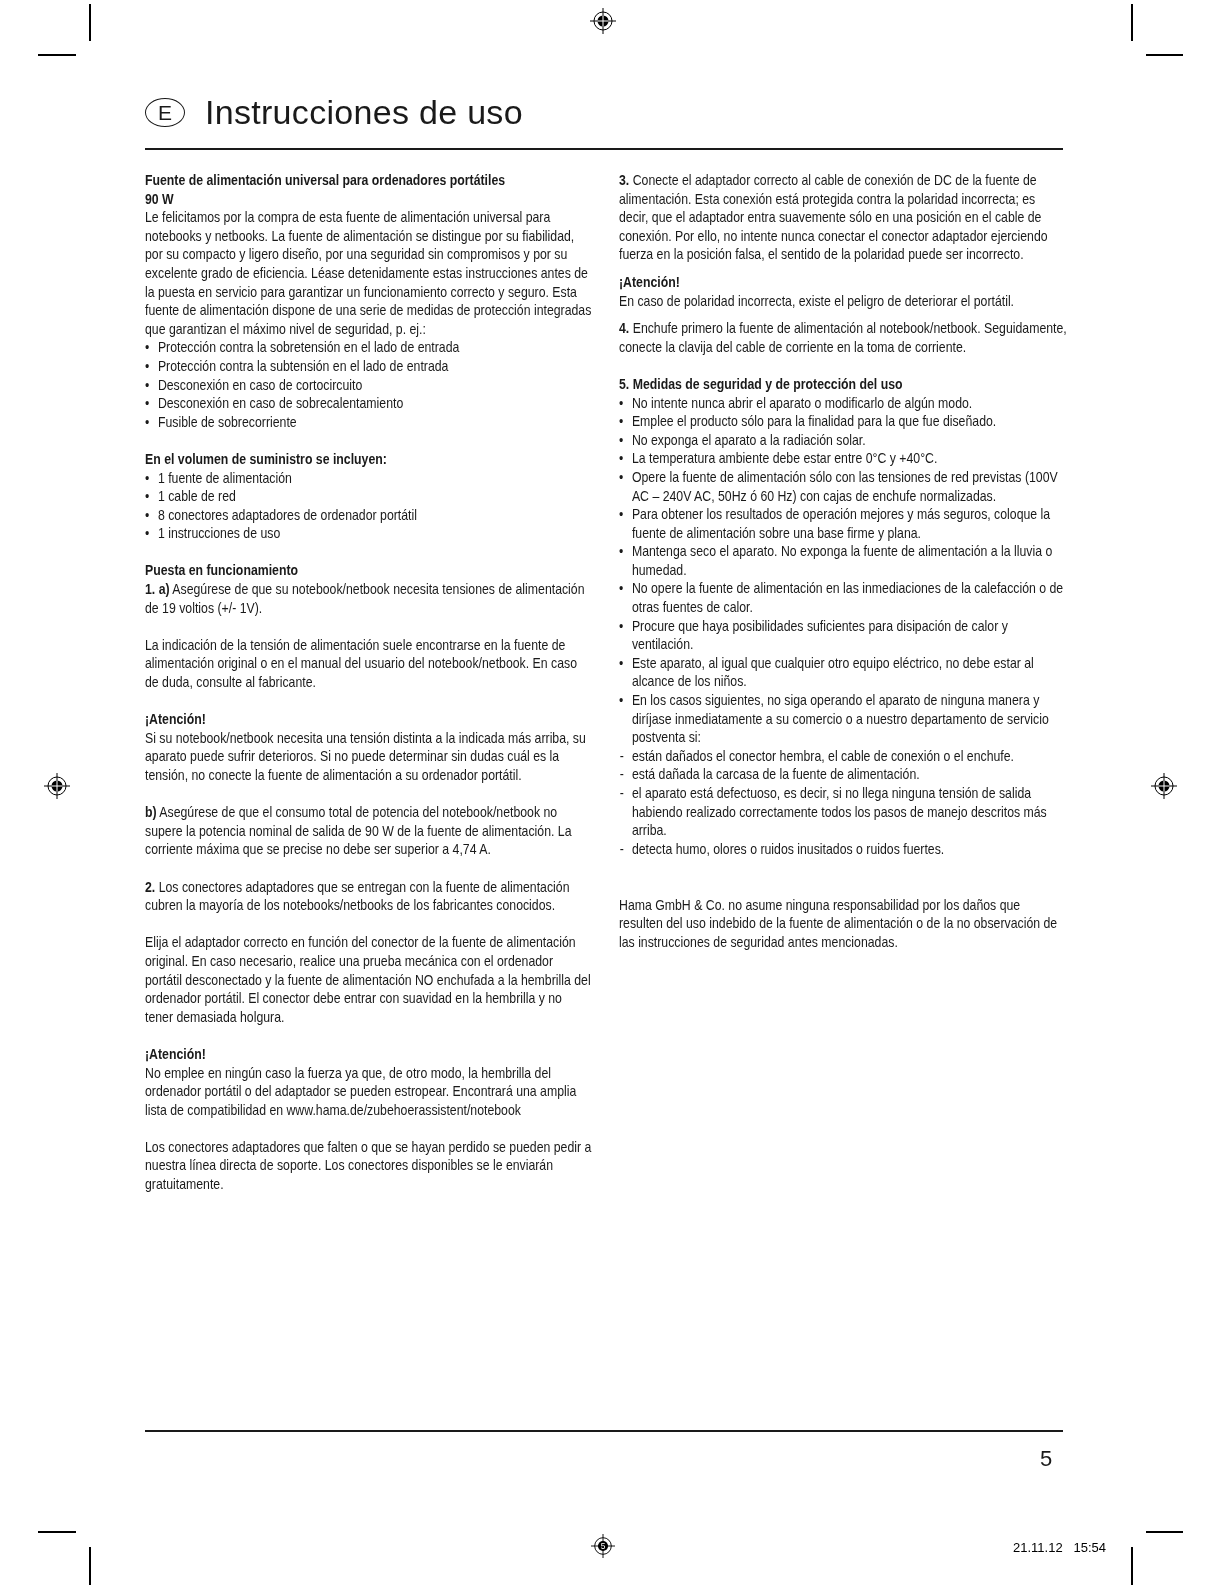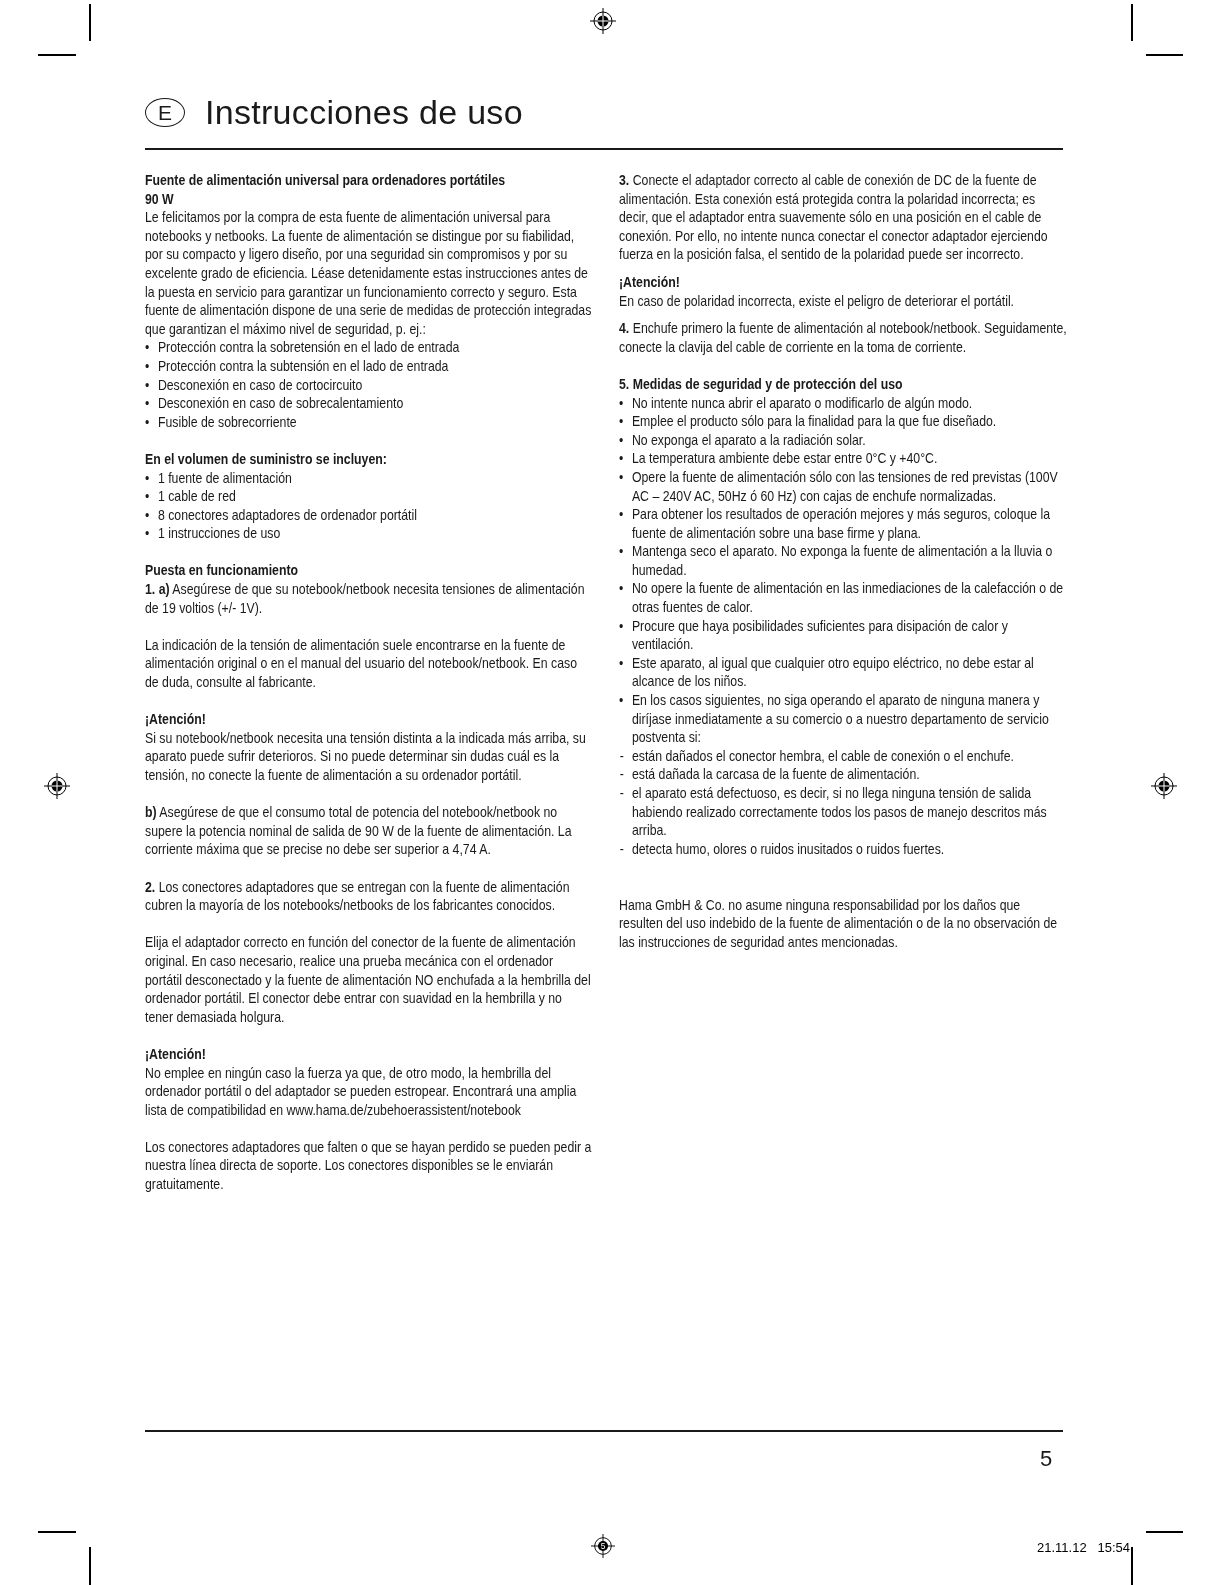--- a/index.html
+++ b/index.html
@@ -22,21 +22,21 @@
   .b { font-weight: bold; }
   ul.bul { list-style: none; margin: 0; padding: 0; }
   ul.bul li { position: relative; padding-left: 15px; }
   ul.bul li::before { content: "•"; position: absolute; left: 0; top: 0; }
   ul.dash { list-style: none; margin: 0; padding: 0; }
   ul.dash li { position: relative; padding-left: 15px; }
   ul.dash li::before { content: "-"; position: absolute; left: 1px; top: 0; }
   .page-num { position: absolute; left: 1040px; top: 1446px; font-size: 22px; font-weight: 400; }
   .footer-file { position: absolute; left: 95px; top: 1632px; font-family: "Liberation Sans", sans-serif; font-size: 13px; color: #000; }
   .footer-file .u { position: absolute; left: 9px; top: 16px; width: 115px; height: 1px; background: #1a1ae6; }
-  .footer-date { position: absolute; left: 1013px; top: 1540px; font-family: "Liberation Sans", sans-serif; font-size: 13px; color: #000; margin-left: 24px; }
+  .footer-date { position: absolute; left: 1013px; top: 1540px; font-family: "Liberation Sans", sans-serif; font-size: 13px; color: #000; }
 </style>
 </head>
 <body>
 
 <div class="crop-v" style="left:89px; top:4px; height:37px;"></div>
 <div class="crop-h" style="left:38px; top:54px; width:38px;"></div>
 <div class="crop-v" style="left:1131px; top:4px; height:37px;"></div>
 <div class="crop-h" style="left:1146px; top:54px; width:37px;"></div>
 <div class="crop-h" style="left:38px; top:1531px; width:38px;"></div>
 <div class="crop-v" style="left:89px; top:1547px; height:38px;"></div>

